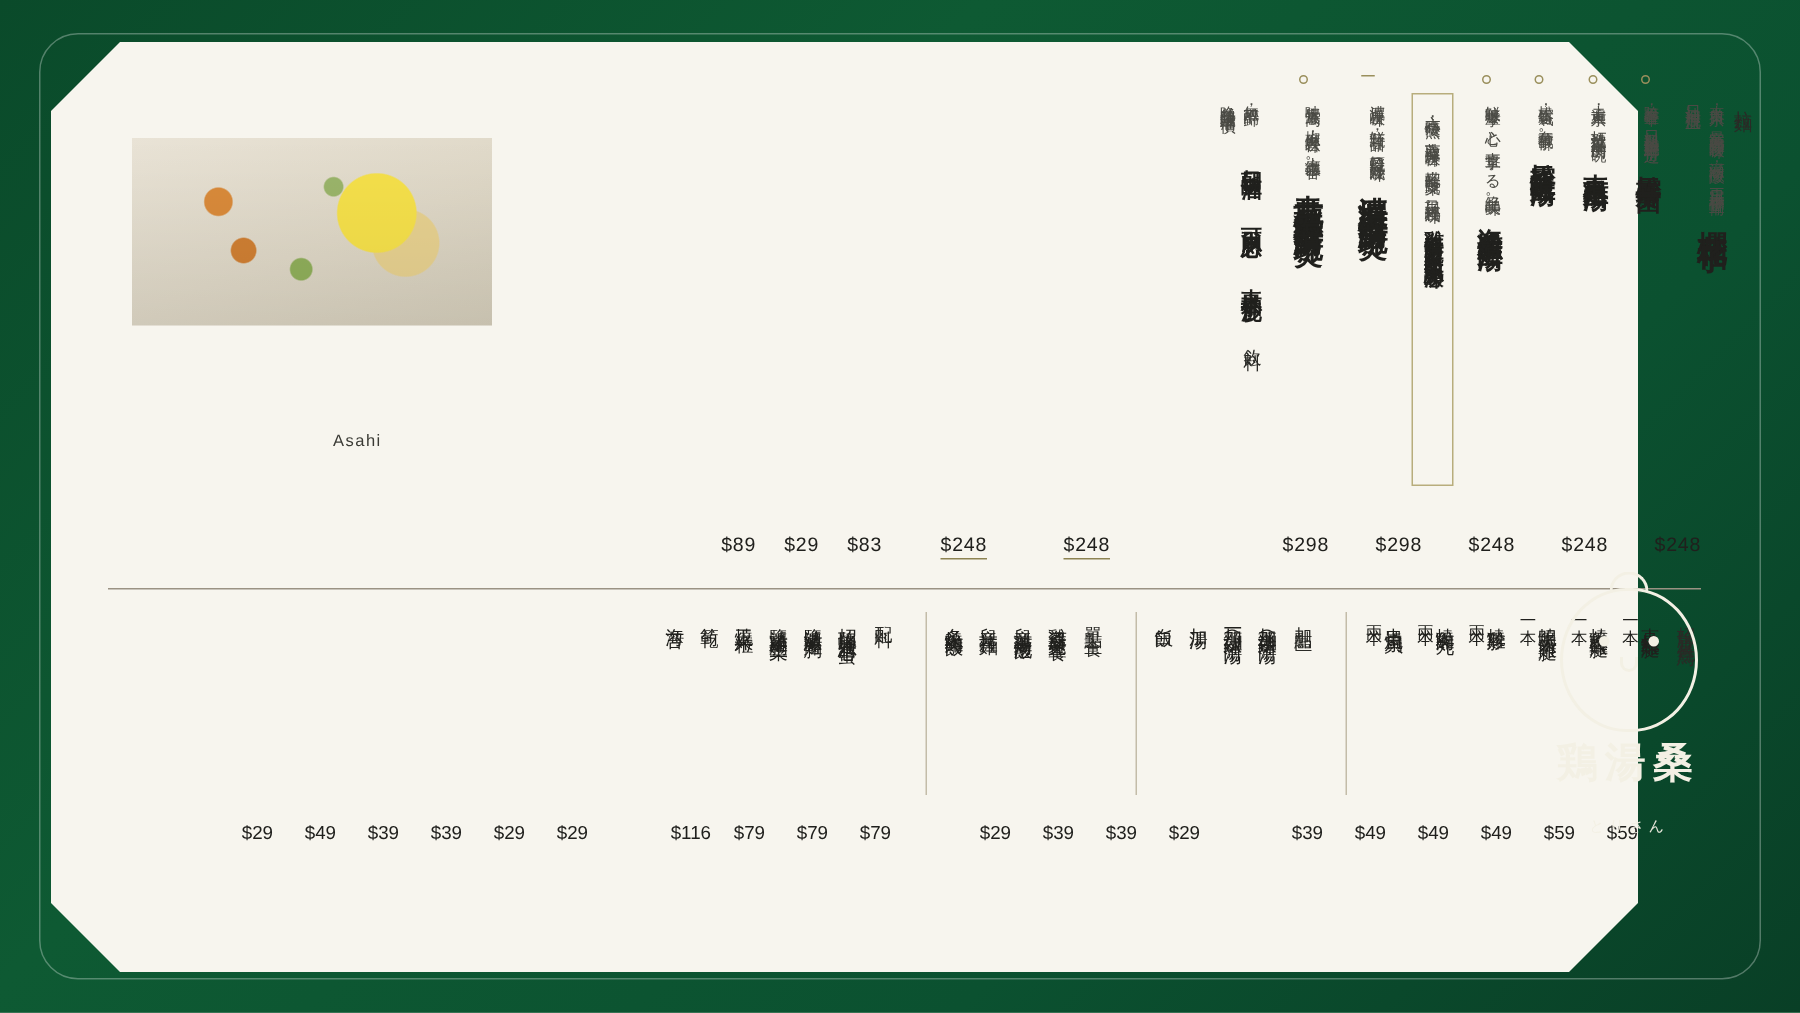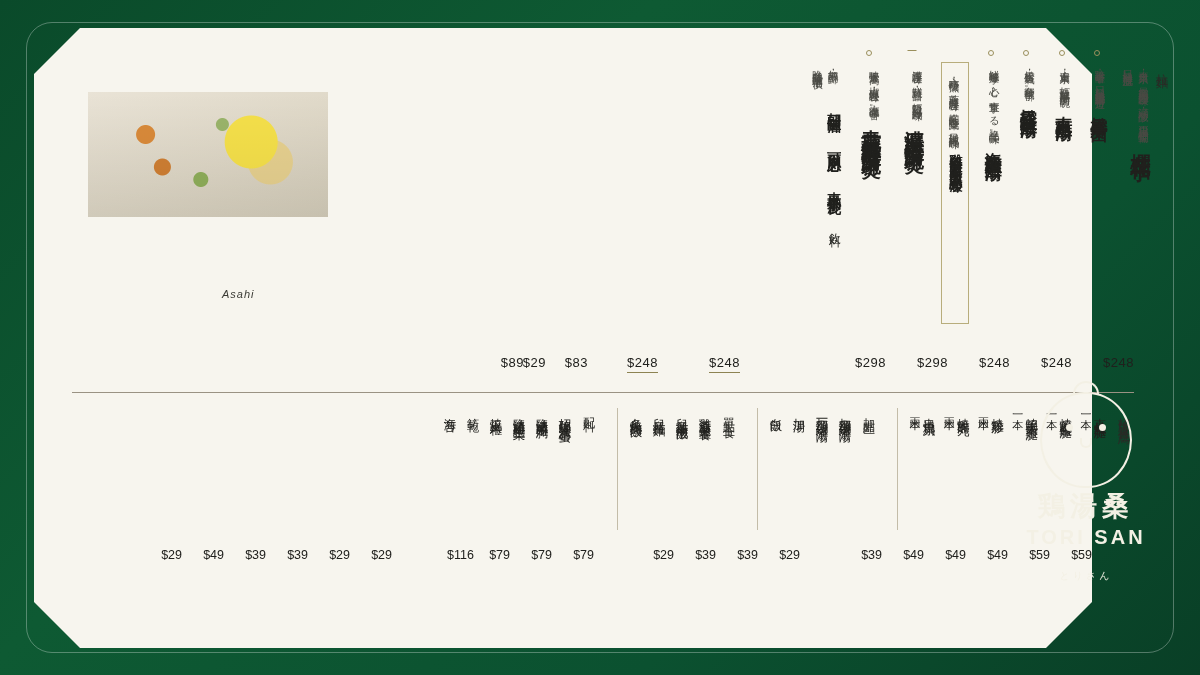--- a/index.html
+++ b/index.html
@@ -250,21 +250,20 @@
     width: 12px; height: 10px;
     border: 2.5px solid #f3f0e4;
     border-top: none;
     border-radius: 0 0 10px 10px;
   }
   .logo-cn {
     font-size: 27px;
     letter-spacing: 5px;
     font-weight: bold;
     line-height: 1.1;
-    font-family: Liberation Mono, monospace;
   }
   .logo-en {
     font-size: 20px;
     letter-spacing: 3px;
     font-weight: bold;
     margin-top: 2px;
   }
   .logo-jp {
     font-size: 10px;
     letter-spacing: 3px;
@@ -339,31 +338,31 @@
     <div class="vcol" style="margin-left:30px; height:200px; align-items:flex-start;">
       <div class="desc" style="white-space:pre-line; height:170px;">無醉不歸，
 晚餐時段啤酒半價！</div>
       <div class="head" style="font-size:14px; height:170px;">朝日啤酒</div>
       <div class="head" style="font-size:14px; height:170px;">可爾必思</div>
       <div class="head" style="font-size:14px; height:170px;">東京柚子沙瓦</div>
       <div class="group-label" style="height:170px;">飲料</div>
     </div>
   </div>
 
-  <div style="position:absolute; left:222px; top:288px; font-size:11px; font-style:italic; color:#3a3a34; letter-spacing:1px;">Asahi</div>
+  <div style="position:absolute; left:222px; top:288px; font-size:11px; color:#3a3a34; letter-spacing:1px;">Asahi</div>
 
   <div class="price-row">
     <span class="price" style="right:36px;">$248</span>
     <span class="price" style="right:98px;">$248</span>
     <span class="price" style="right:160px;">$248</span>
     <span class="price" style="right:222px;">$298</span>
     <span class="price" style="right:284px;">$298</span>
     <span class="price u" style="right:430px;">$248</span>
     <span class="price u" style="right:512px;">$248</span>
-    <span class="price" style="right:646px;">$89</span>
+    <span class="price" style="right:666px;">$89</span>
     <span class="price" style="right:624px;">$29</span>
     <span class="price" style="right:582px;">$83</span>
   </div>
 
   <div class="divider"></div>
 
   <div class="bottom-area">
 
     <div class="bgroup">
       <div class="glabel">招牌直火燒鳥</div>
@@ -441,16 +440,15 @@
   </div>
 
   <div class="logo-wrap">
     <div class="logo-mark">
       <span class="leaf"></span>
       <span class="eye l"></span>
       <span class="eye r"></span>
       <span class="beak"></span>
     </div>
     <div class="logo-cn">鶏湯桑</div>
-    <div class="logo-en">TORI SAN</div>
     <div class="logo-jp">とりさん</div>
   </div>
 </div>
 
 </body></html>

